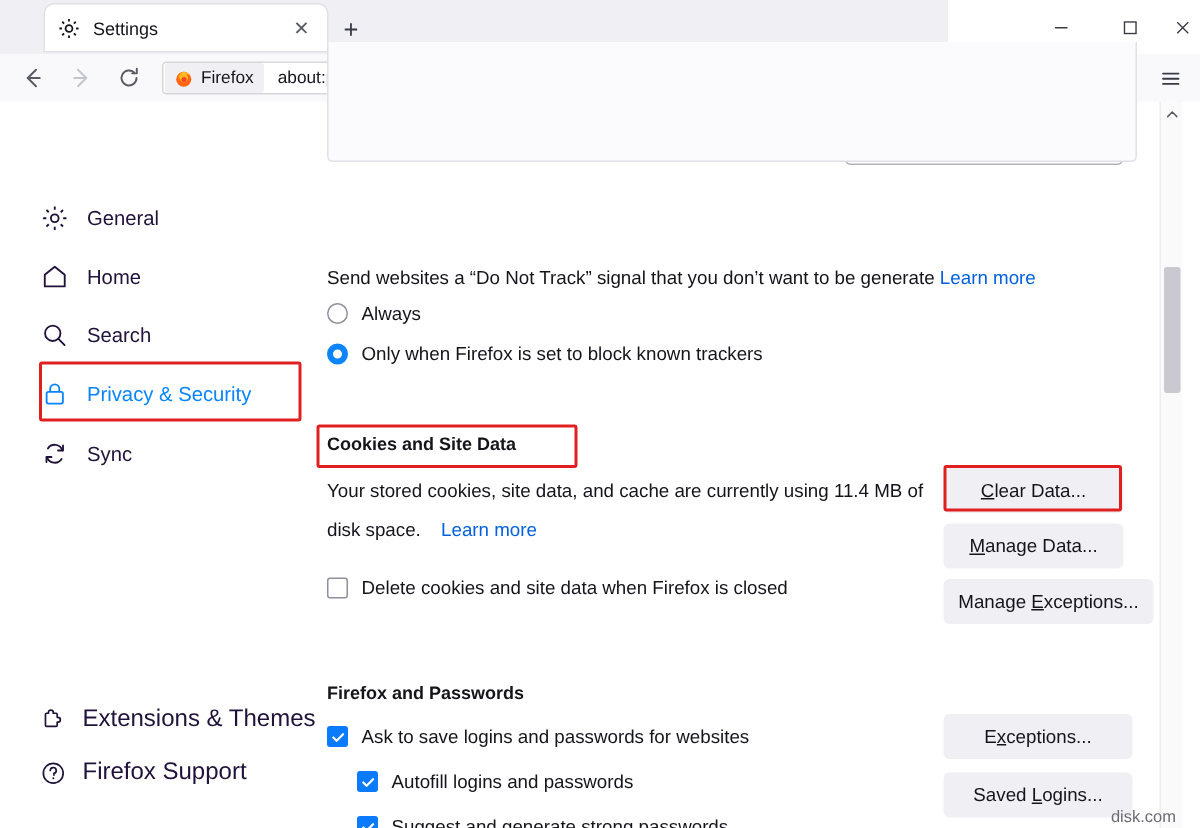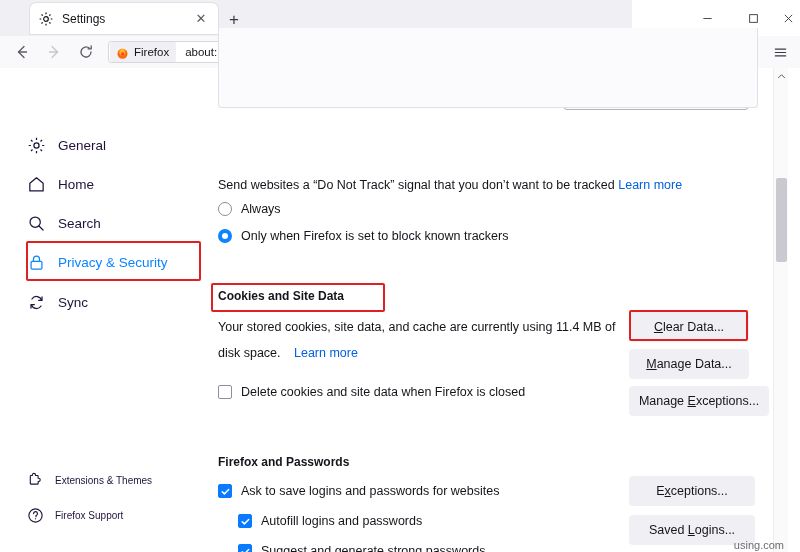--- a/index.html
+++ b/index.html
@@ -110,21 +110,21 @@
     display: flex; align-items: center; justify-content: center;
   }
   .side-label { font-size: 13.5px; color: #20123a; white-space: nowrap; }
   .side-item.active .side-label { color: #0a84ff; }
 
   .side-bottom {
     position: absolute; left: 26px; height: 28px;
     display: flex; align-items: center;
   }
   .side-bottom .side-ico { width: 18px; height: 18px; flex: 0 0 18px; margin-right: 11px; }
-  .side-bottom .side-label { font-size: 10px; }
+  .side-bottom .side-label { font-size: 16px; }
 
   
   .main { position: absolute; left: 210px; top: 0; width: 575px; height: 484px; }
 
   .ghost-panel {
     position: absolute; left: 8px; top: -40px; width: 540px; height: 80px;
     border: 1px solid #e0e0e6; border-top: none;
     border-radius: 0 0 4px 4px; background: #fbfbfe;
   }
 
@@ -371,21 +371,21 @@
         </span>
         <span class="side-label">Firefox Support</span>
       </div>
     </div>
 
     <div class="main">
 
       <div class="ghost-panel"></div>
 
       <div class="row-text" style="left:8px; top:110px">
-        <span>Send websites a “Do Not Track” signal that you don’t want to be tracked</span>
+        <span>Send websites a “Do Not Track” signal that you don’t want to be generate</span>
         <span class="link">Learn more</span>
       </div>
 
       <div class="radio-row" style="left:8px; top:134px">
         <span class="radio"></span>
         <span class="radio-label">Always</span>
       </div>
 
       <div class="radio-row" style="left:8px; top:161px">
         <span class="radio sel"></span>
@@ -455,20 +455,20 @@
 
     <div class="sbar">
       <div class="sbar-up">
         <svg viewBox="0 0 10 10" width="9" height="9">
             <path d="M1.6 6.4L5 3l3.4 3.4" fill="none" stroke="#5b5b66" stroke-width="1.1" stroke-linecap="round" stroke-linejoin="round"></path>
           </svg>
       </div>
       <div class="sbar-thumb"></div>
     </div>
 
-    <div class="watermark">using.com</div>
+    <div class="watermark">disk.com</div>
   </div>
 
   <div class="annot" style="left:26px; top:241px; width:175px; height:40px"></div>
   <div class="annot" style="left:211px; top:283px; width:174px; height:29px"></div>
   <div class="annot" style="left:629px; top:310px; width:119px; height:31px"></div>
 
 </div>
 
 </body></html>

